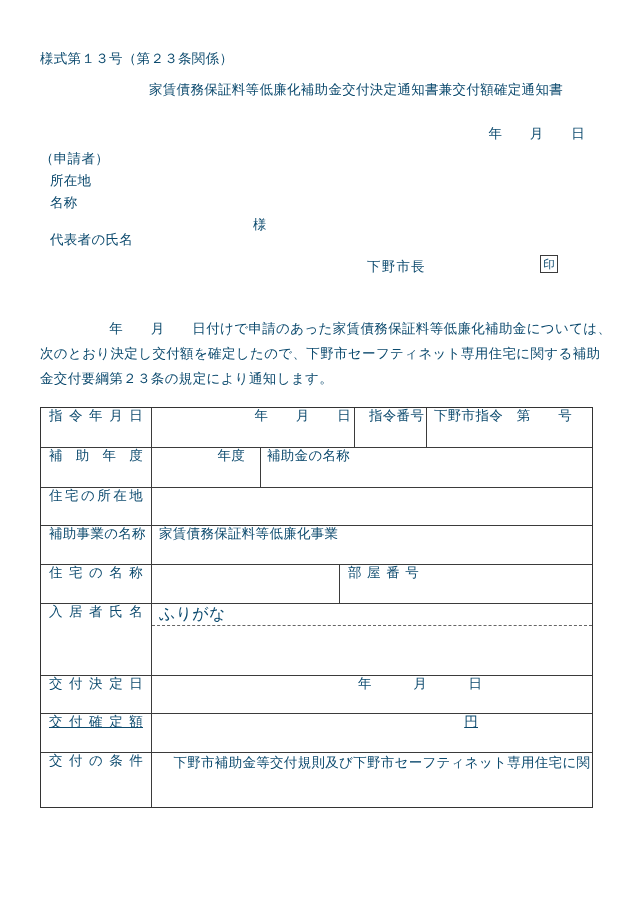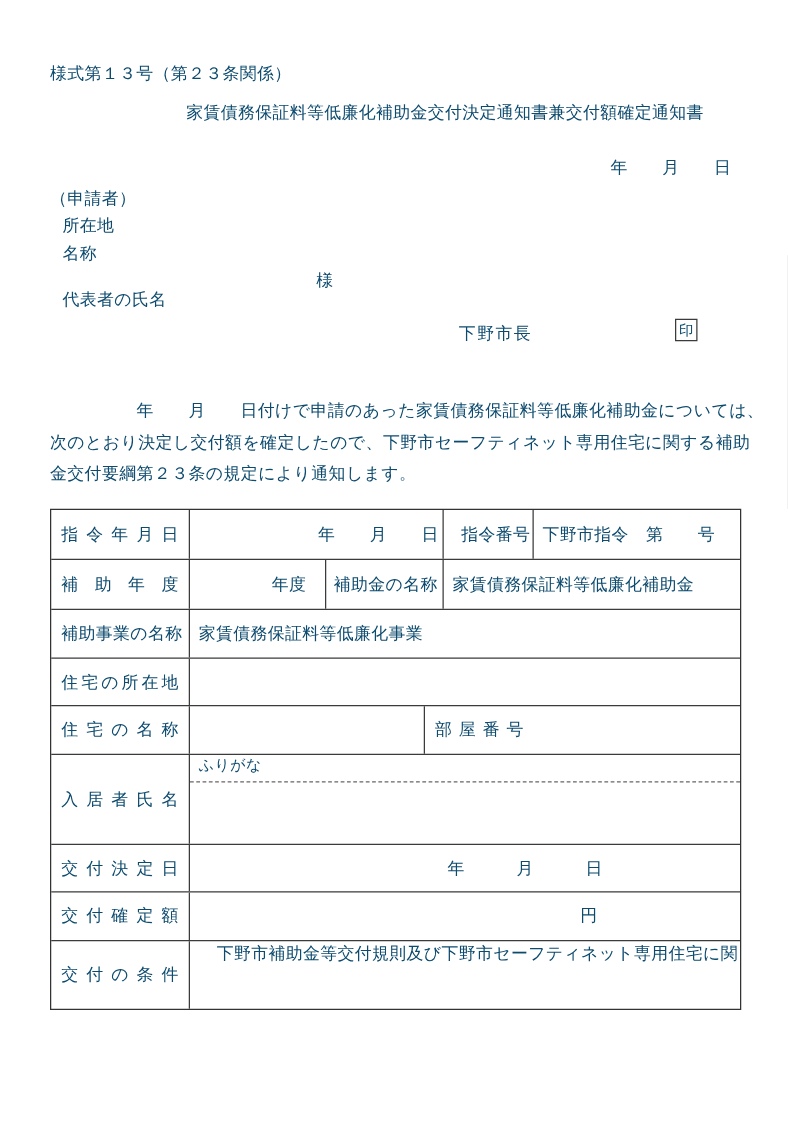--- a/index.html
+++ b/index.html
@@ -26,31 +26,31 @@
 
   .para { position:absolute; left:40px; top:316px; width:553px; }
   .para div { line-height:25px; letter-spacing:0.35px; white-space:pre; }
 
   .tbl {
     position:absolute; left:40px; top:407px; width:553px;
     border:1.5px solid #333; box-sizing:border-box; background:#fff;
   }
   .row { display:flex; box-sizing:border-box; }
   .row + .row { border-top:1px solid #3b3b3b; }
-  .cell { box-sizing:border-box; display:flex; align-items:center; overflow:hidden; }
+  .cell { box-sizing:border-box; display:flex; overflow:hidden; }
   .cell + .cell { border-left:1px solid #3b3b3b; }
   .cell > span { width:100%; letter-spacing:0.3px; white-space:pre; line-height:15px; }
   .lbl { width:110px; flex:none; padding:0 8px; }
   .jst > span { text-align:justify; text-align-last:justify; text-justify:inter-character; }
   .grow { flex:1 1 auto; }
   .tr  > span { text-align:right; }
 
   .furicell { flex-direction:column; align-items:stretch; justify-content:flex-start; }
   .furirow { height:22px; box-sizing:border-box; border-bottom:1px dashed #666;
-             display:flex; padding-left:7px; font-size:12px; }
+             display:flex; align-items:center; padding-left:7px; font-size:16px; }
   .namespace { flex:1 1 auto; }
 
   .condcell { align-items:stretch; justify-content:center; padding-left:6px; }
   .condcell div { line-height:19px; letter-spacing:0.3px; white-space:pre; }
 </style>
 </head>
 <body>
 
 <div class="page">
 
@@ -102,40 +102,37 @@
     <div class="row" style="height:40px;">
       <div class="cell lbl jst">
         <span>補助年度</span>
       </div>
       <div class="cell tr" style="width:109px; flex:none; padding-right:15px;">
         <span>年度</span>
       </div>
       <div class="cell jst" style="width:94px; flex:none; padding:0 6px;">
         <span>補助金の名称</span>
       </div>
+    </div>
+
+    <div class="row" style="height:38px;">
+      <div class="cell lbl jst">
+        <span>住宅の所在地</span>
+      </div>
       <div class="cell grow" style="padding-left:7px;">
-        <span>家賃債務保証料等低廉化補助金</span>
+        <span></span>
       </div>
     </div>
 
     <div class="row" style="height:39px;">
       <div class="cell lbl jst">
         <span>補助事業の名称</span>
       </div>
       <div class="cell grow" style="padding-left:7px;">
         <span>家賃債務保証料等低廉化事業</span>
-      </div>
-    </div>
-
-    <div class="row" style="height:38px;">
-      <div class="cell lbl jst">
-        <span>住宅の所在地</span>
-      </div>
-      <div class="cell grow" style="padding-left:7px;">
-        <span></span>
       </div>
     </div>
 
     <div class="row" style="height:39px;">
       <div class="cell lbl jst">
         <span>住宅の名称</span>
       </div>
       <div class="cell" style="width:188px; flex:none; padding-left:7px;">
         <span></span>
       </div>
@@ -161,21 +158,21 @@
 
     <div class="row" style="height:38px;">
       <div class="cell lbl jst">
         <span>交付決定日</span>
       </div>
       <div class="cell grow" style="padding-left:206px;">
         <span>年　　　月　　　日</span>
       </div>
     </div>
 
-    <div class="row" style="height:39px;">
+    <div class="row" style="height:39px;text-decoration:underline;">
       <div class="cell lbl jst">
         <span>交付確定額</span>
       </div>
       <div class="cell grow tr" style="padding-right:114px;">
         <span>円</span>
       </div>
     </div>
 
     <div class="row" style="height:55px;">
       <div class="cell lbl jst">

